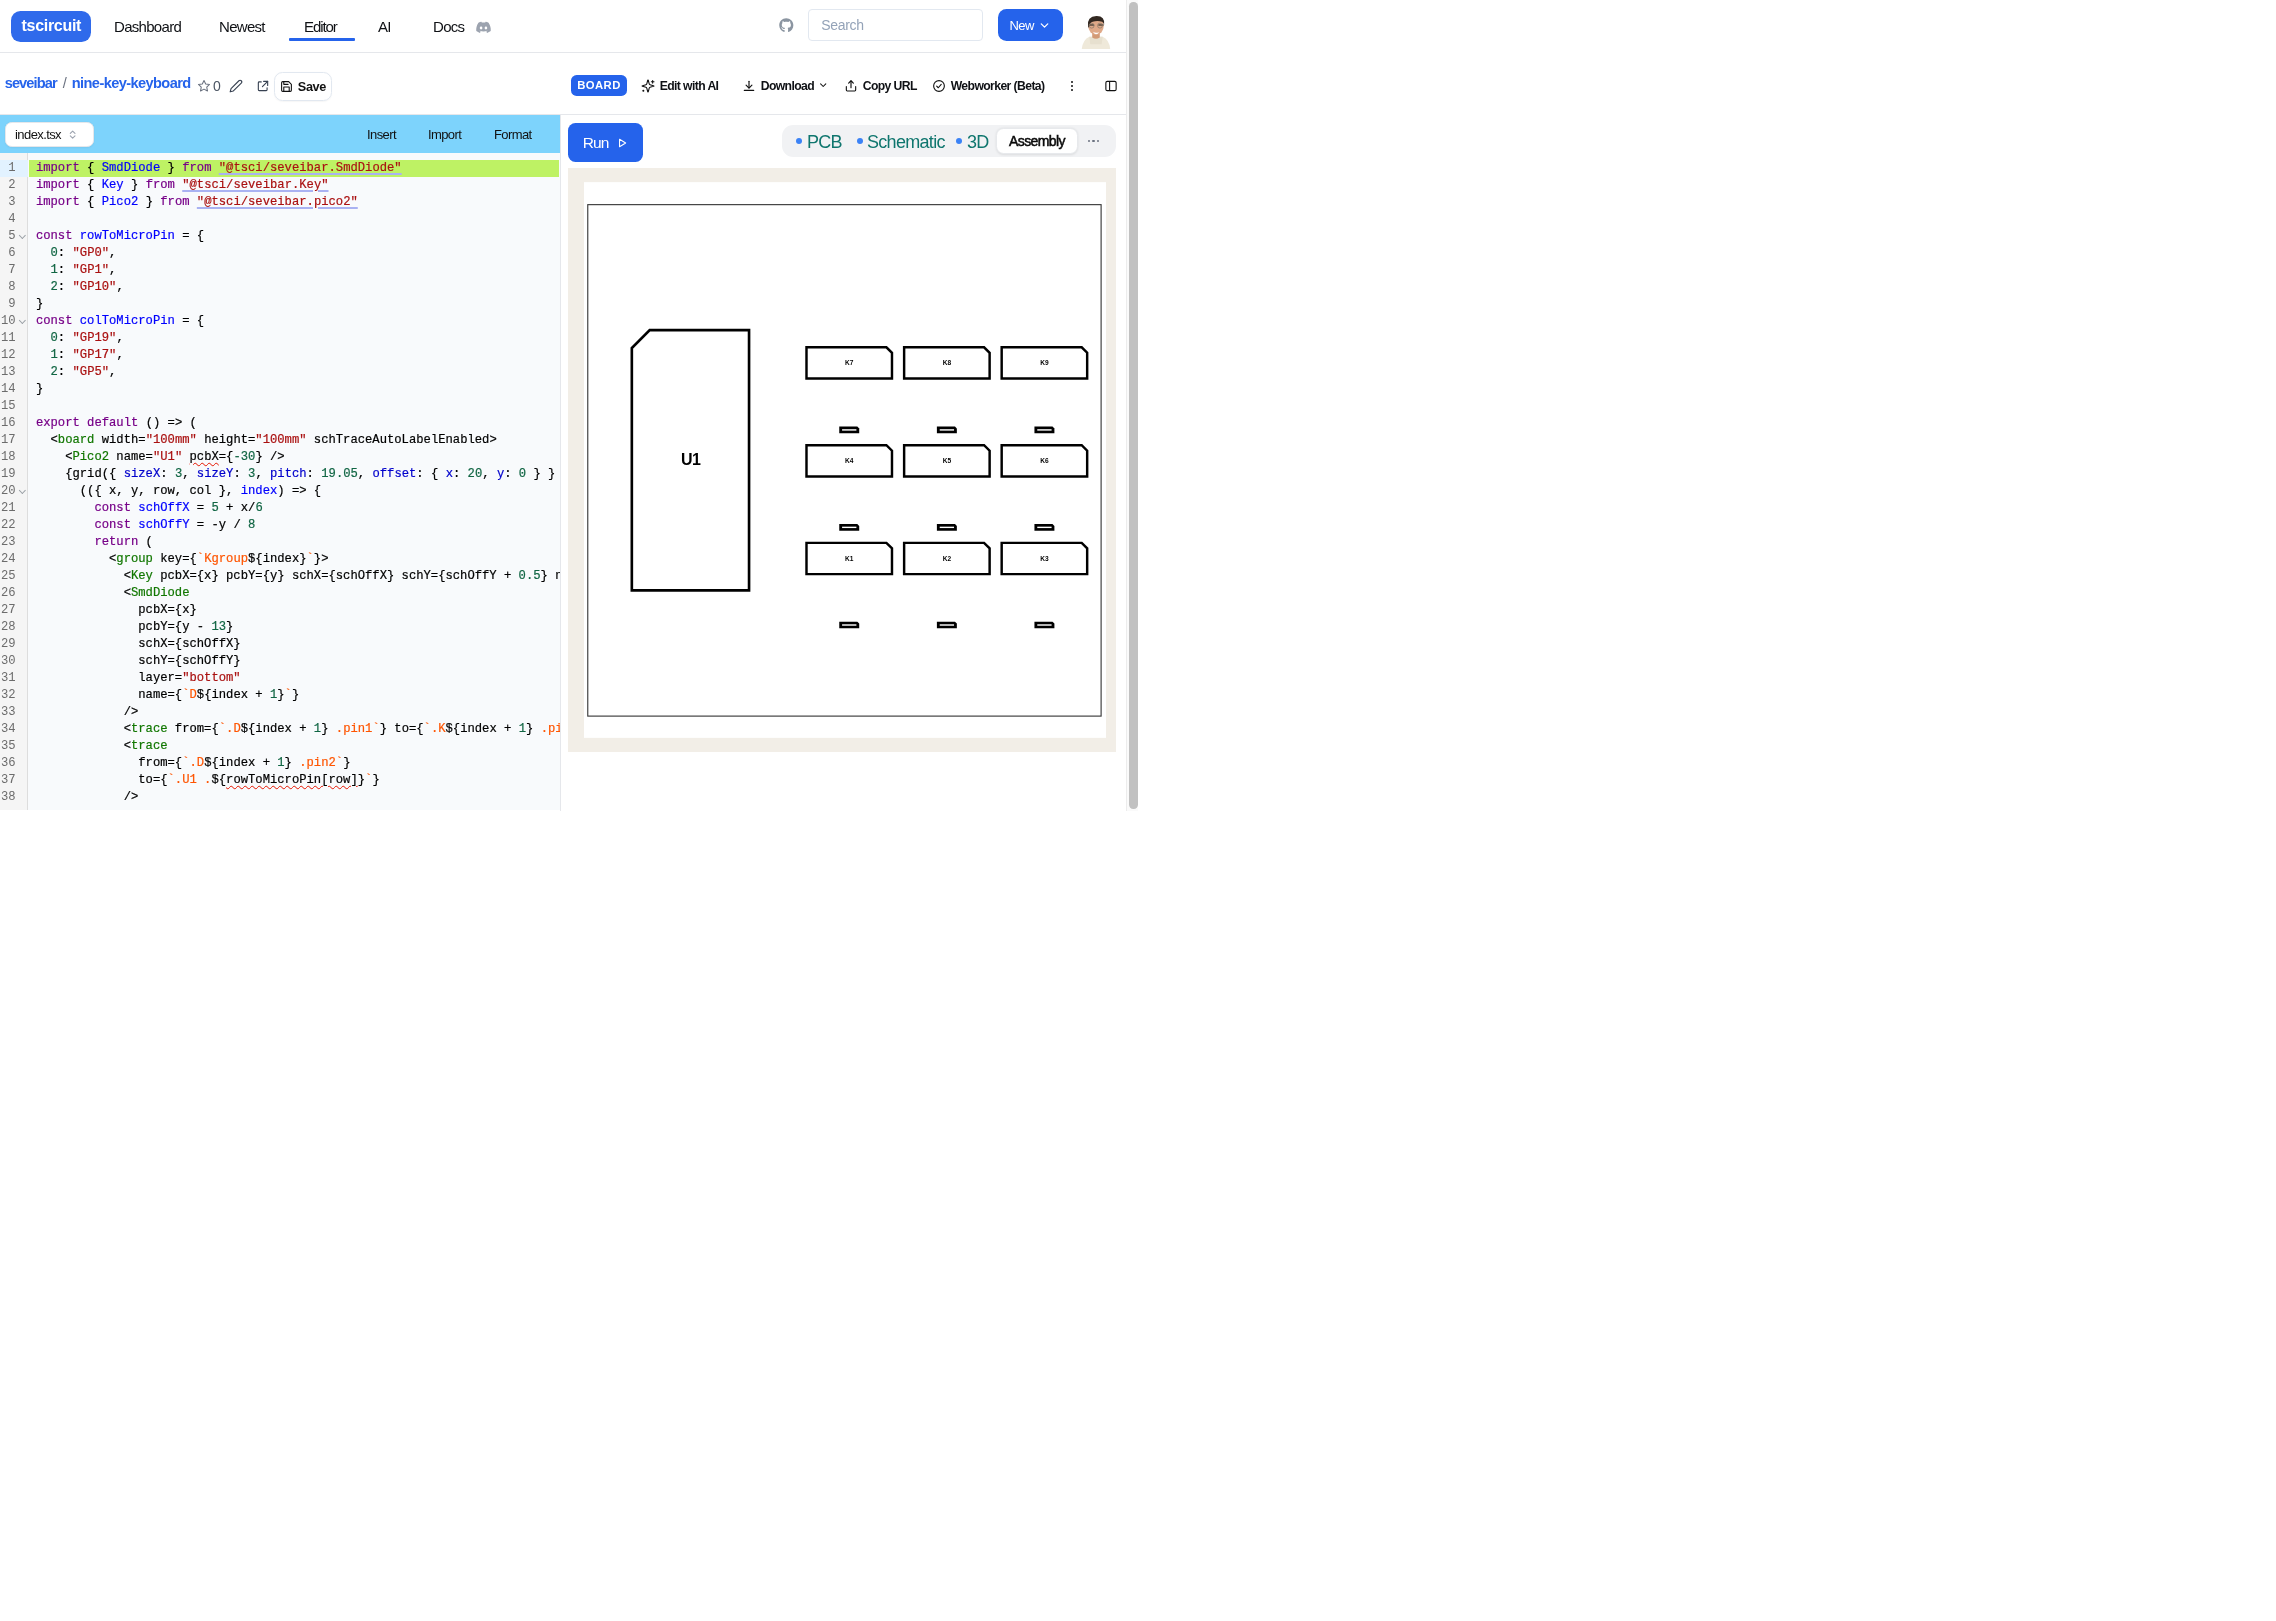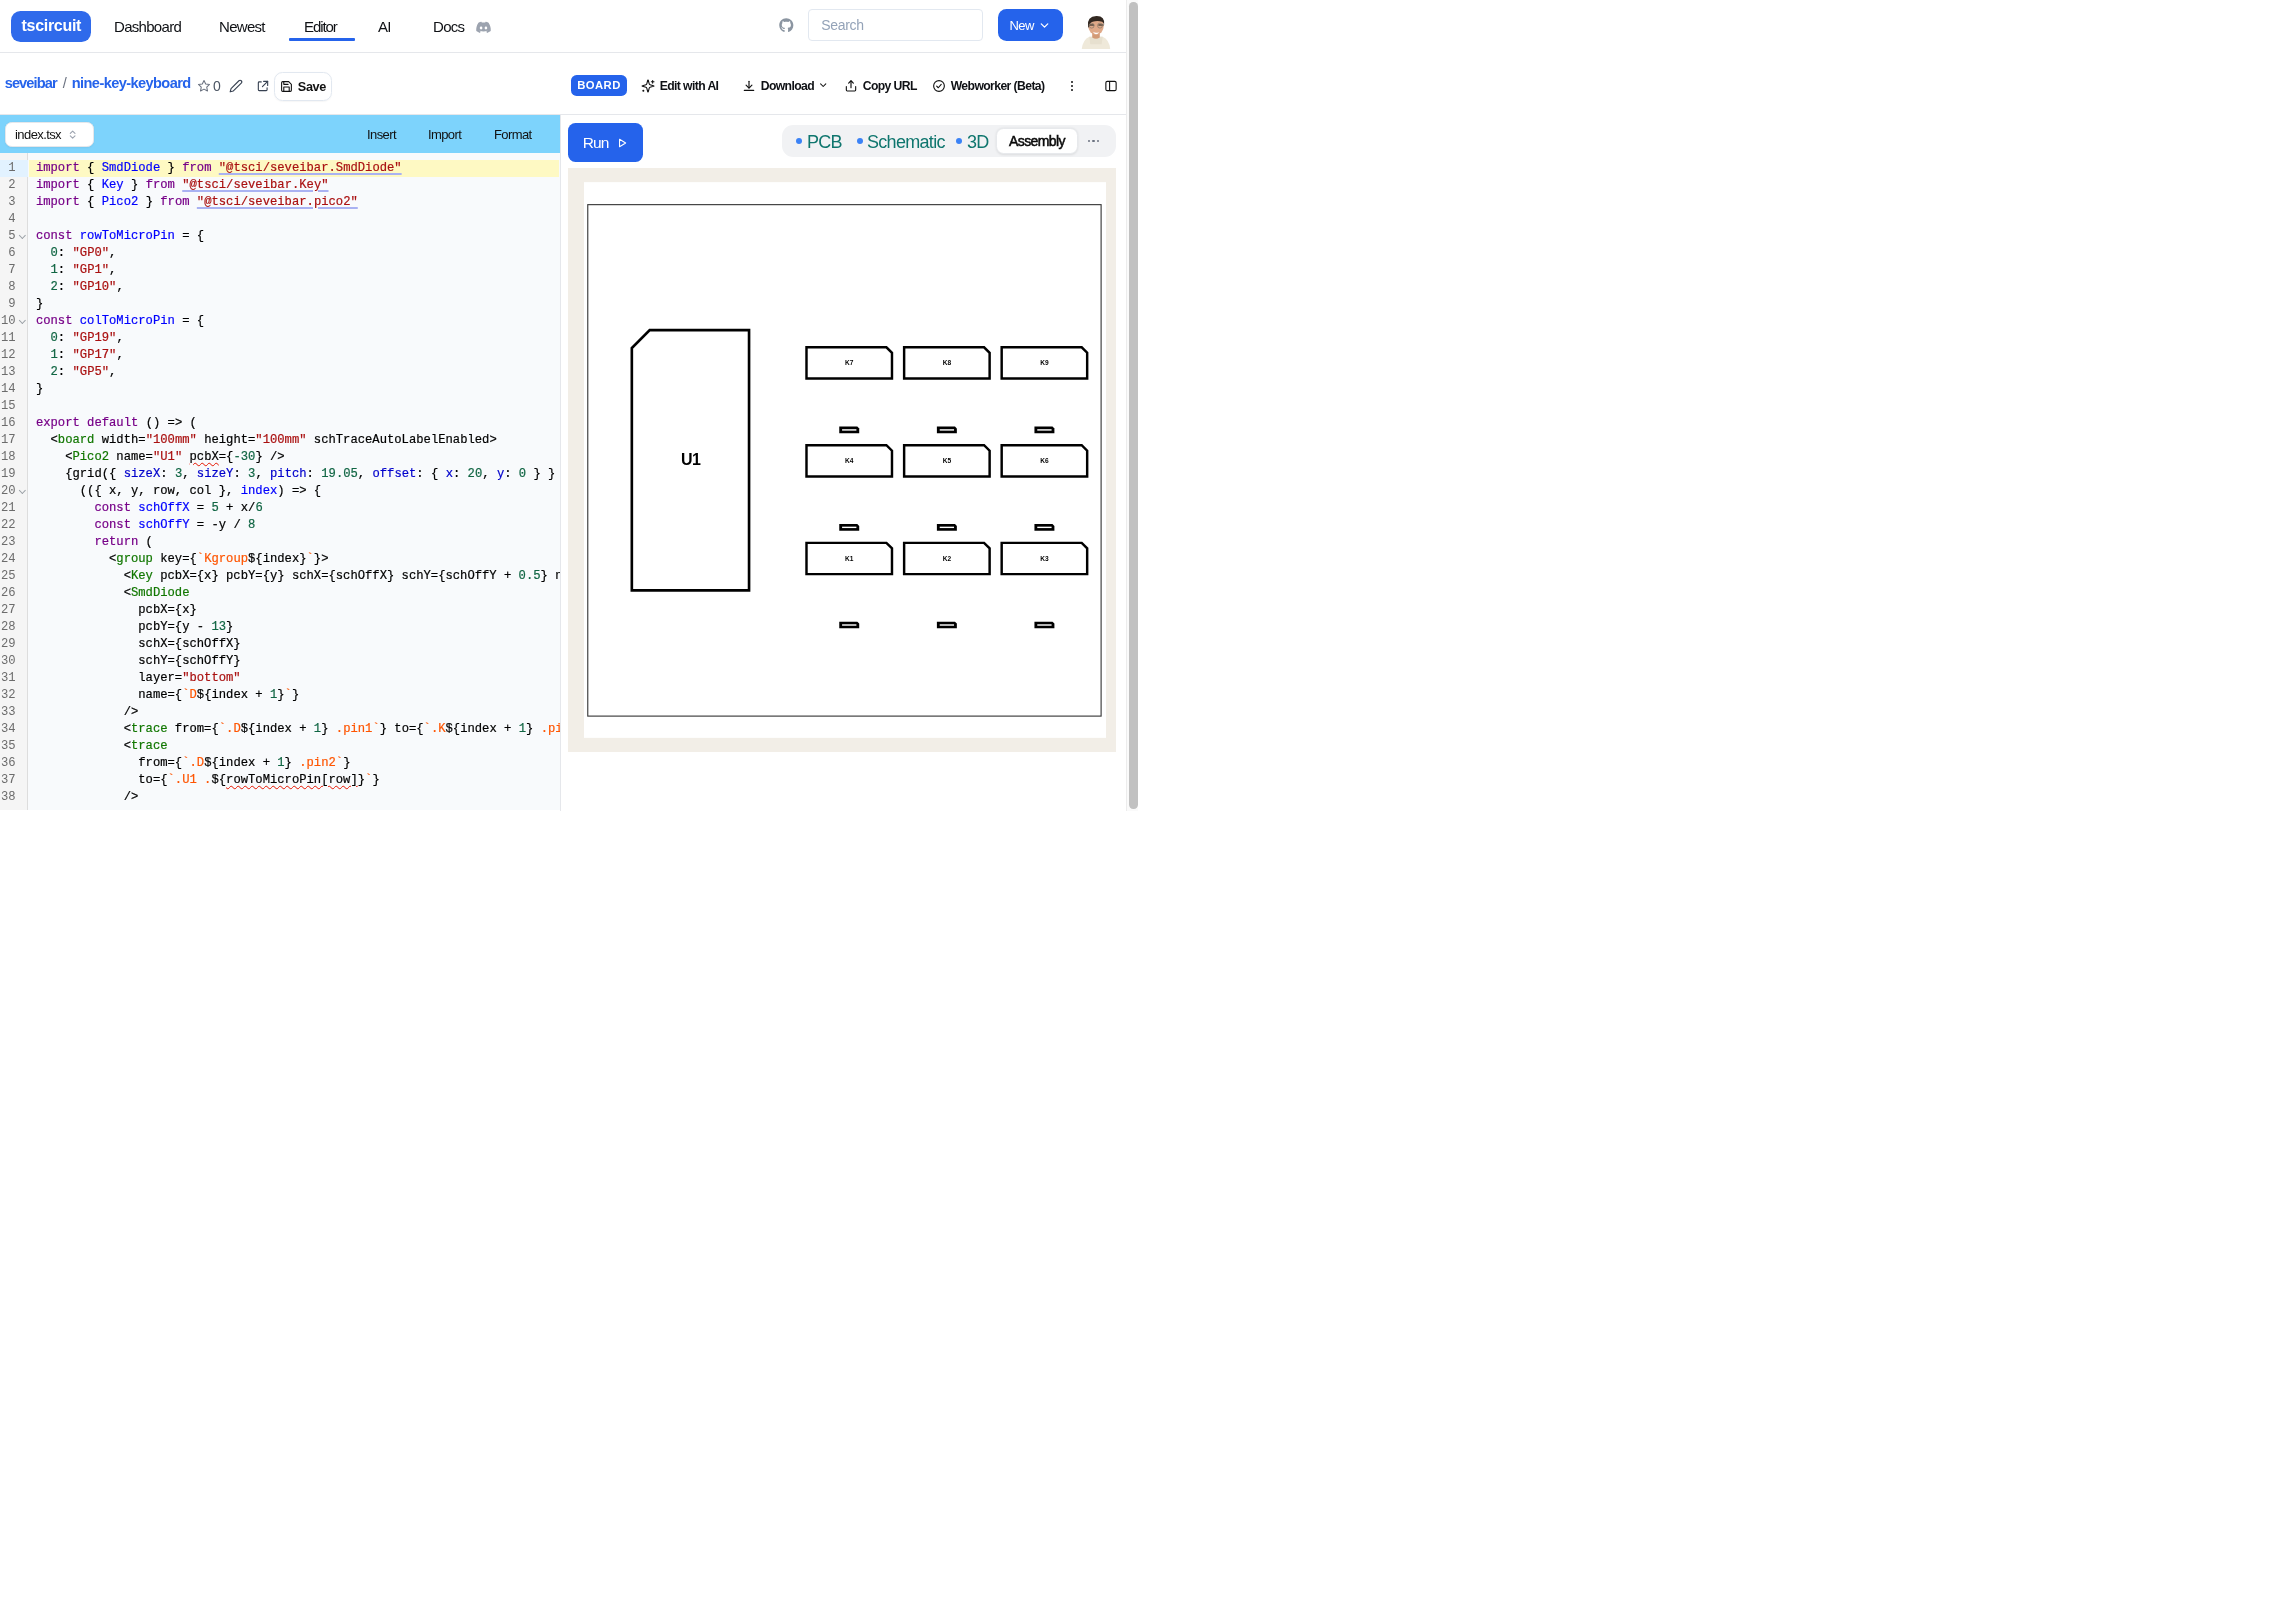--- a/index.html
+++ b/index.html
@@ -33,21 +33,21 @@
 .etl{position:absolute;top:12px;font-size:13px;font-weight:500;letter-spacing:-0.6px;color:#111}
 .edmain{position:absolute;left:0;top:153px;width:560px;height:657px;background:#f8fafc;overflow:hidden}
 .gutter{position:absolute;left:0;top:0;width:28px;height:657px;background:#f5f5f5;border-right:0.9px solid #ddd}
 .glwrap{position:absolute;left:0;top:6.9px;width:28px}
 .gl{height:17px;position:relative;font-family:"Liberation Mono",monospace;font-size:12.2px;line-height:17px;color:#6c6c6c;text-align:right}
 .gl .num{display:block;padding-right:12.4px}
 .gl.active{background:#e2f2ff}
 .fold{position:absolute;right:3.3px;top:4.7px;width:4.7px;height:4.7px;border-right:1.3px solid #9aa0a6;border-bottom:1.3px solid #9aa0a6;transform:rotate(45deg)}
 .codewrap{position:absolute;left:29px;top:6.9px;width:530px}
 .cl{height:17px;white-space:pre;font-family:"Liberation Mono",monospace;font-size:12.2px;line-height:17px;color:#000;padding-left:6.9px;-webkit-text-stroke:0.2px}
-.cl.active{background:#fef9c3}
+.cl.active{background:#bef264}
 i{font-style:normal}
 .k{color:#708} .d{color:#00f} .p{color:#00c} .n{color:#164} .s{color:#a11} .t{color:#170} .o{color:#f50}
 .u{text-decoration:underline solid #a9b2f2 1.5px;text-underline-offset:2.4px}
 .sq{text-decoration:underline wavy #e51400 0.9px;text-underline-offset:1.9px}
 
 .rpanel{position:absolute;left:560px;top:115px;width:579px;height:696px;background:#fff;border-left:0.9px solid #e5e7eb}
 .runb{position:absolute;left:568px;top:123px;width:75px;height:39px;background:#2563eb;border-radius:7.5px;
   color:#fff;display:flex;align-items:center;justify-content:center;gap:7.5px;font-size:15.5px;font-weight:500;letter-spacing:-0.9px}
 .segc{position:absolute;left:782px;top:125px;width:334px;height:32px;background:#f1f2f4;border-radius:11.3px}
 .segdot{position:absolute;top:138px;width:6.4px;height:6.4px;border-radius:50%;background:#3b82f6}

